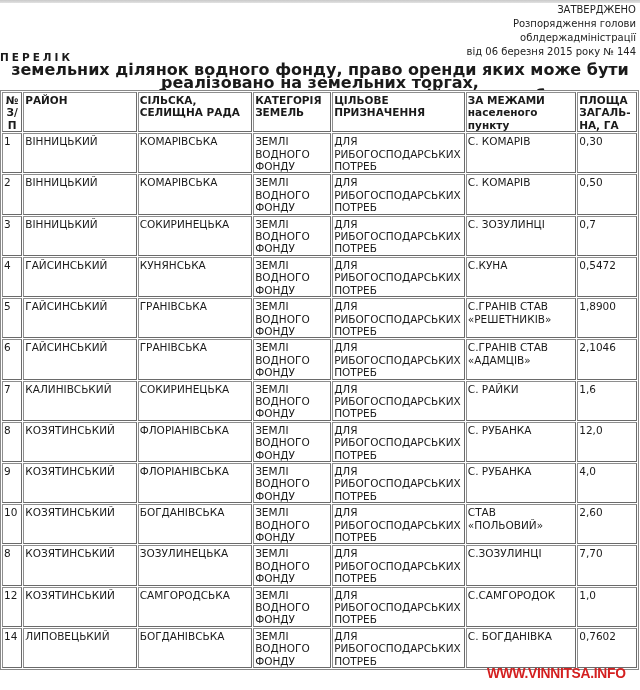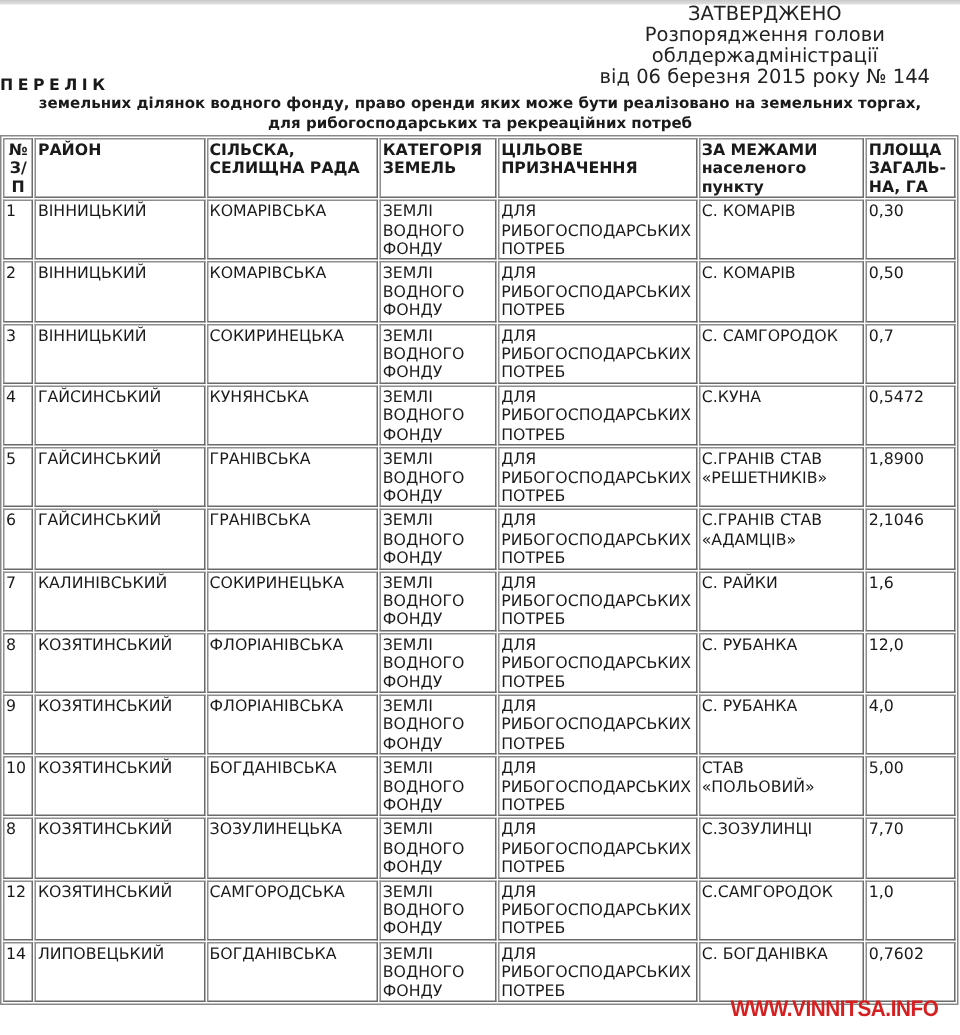--- a/index.html
+++ b/index.html
@@ -6,30 +6,30 @@
     body {
       width: 640px; height: 690px; overflow: hidden; position: relative;
       font-family: "DejaVu Sans", "Liberation Sans", sans-serif;
       color: #1a1a1a;
     }
     .topbar {
       position: absolute; left: 0; top: 0; width: 640px; height: 3px;
       background: linear-gradient(#c9c9c9, #e2e2e2);
     }
     .approval {
-      position: absolute; right: 20px; top: 3px; text-align: center;
-      font-size: 13px; line-height: 14px; color: #222;
+      position: absolute; right: 4px; top: 3px; text-align: right;
+      font-size: 10px; line-height: 14px; color: #222;
     }
     .title {
       position: absolute; left: 0; top: 51px; width: 540px; text-align: left;
       font-weight: bold; font-size: 10.5px; letter-spacing: 3px; line-height: 13px;
     }
     .subtitle {
       position: absolute; left: 0; top: 63px; width: 640px; text-align: center;
-      font-weight: bold; font-size: 10px; line-height: 13px;
+      font-weight: bold; font-size: 16px; line-height: 13px;
     }
     table.list {
       position: absolute; left: 0; top: 90px;
       border-collapse: separate; border-spacing: 1px;
       border: 1px solid #888; background: #fff;
       table-layout: fixed; width: 639px;
     }
     table.list td, table.list th {
       border: 1px solid #6a6a6a;
       border-top-color: #8e8e8e; border-left-color: #8e8e8e;
@@ -106,21 +106,21 @@
         <td>ДЛЯ РИБОГОСПОДАРСЬКИХ ПОТРЕБ</td>
         <td>С. КОМАРІВ</td>
         <td>0,50</td>
       </tr>
       <tr>
         <td>3</td>
         <td>ВІННИЦЬКИЙ</td>
         <td>СОКИРИНЕЦЬКА</td>
         <td>ЗЕМЛІ ВОДНОГО ФОНДУ</td>
         <td>ДЛЯ РИБОГОСПОДАРСЬКИХ ПОТРЕБ</td>
-        <td>С. САМГОРОДОК</td>
+        <td>С. ЗОЗУЛИНЦІ</td>
         <td>0,7</td>
       </tr>
       <tr>
         <td>4</td>
         <td>ГАЙСИНСЬКИЙ</td>
         <td>КУНЯНСЬКА</td>
         <td>ЗЕМЛІ ВОДНОГО ФОНДУ</td>
         <td>ДЛЯ РИБОГОСПОДАРСЬКИХ ПОТРЕБ</td>
         <td>С.КУНА</td>
         <td>0,5472</td>
@@ -170,21 +170,21 @@
         <td>С. РУБАНКА</td>
         <td>4,0</td>
       </tr>
       <tr>
         <td>10</td>
         <td>КОЗЯТИНСЬКИЙ</td>
         <td>БОГДАНІВСЬКА</td>
         <td>ЗЕМЛІ ВОДНОГО ФОНДУ</td>
         <td>ДЛЯ РИБОГОСПОДАРСЬКИХ ПОТРЕБ</td>
         <td>СТАВ «ПОЛЬОВИЙ»</td>
-        <td>5,00</td>
+        <td>2,60</td>
       </tr>
       <tr>
         <td>8</td>
         <td>КОЗЯТИНСЬКИЙ</td>
         <td>ЗОЗУЛИНЕЦЬКА</td>
         <td>ЗЕМЛІ ВОДНОГО ФОНДУ</td>
         <td>ДЛЯ РИБОГОСПОДАРСЬКИХ ПОТРЕБ</td>
         <td>С.ЗОЗУЛИНЦІ</td>
         <td>7,70</td>
       </tr>

